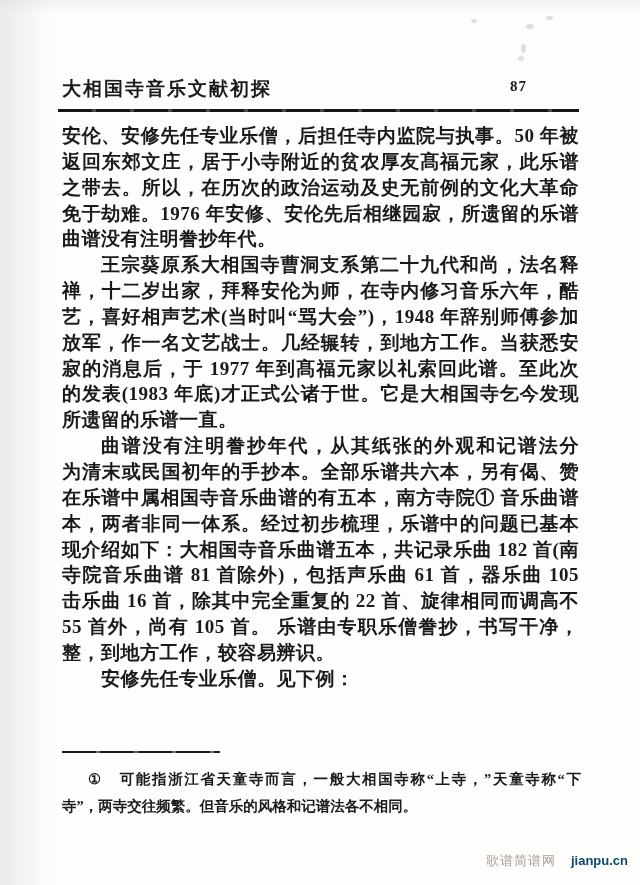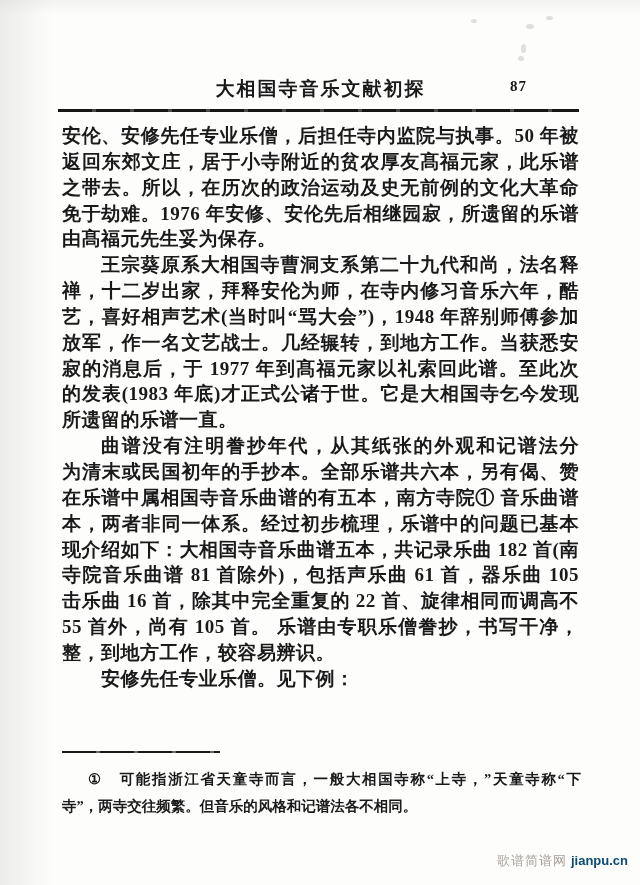--- a/index.html
+++ b/index.html
@@ -16,21 +16,21 @@
     background:linear-gradient(90deg, rgba(190,190,188,0.28), rgba(255,255,255,0));
     pointer-events:none;
   }
   .top-shade {
     position:absolute; left:0; top:0; width:640px; height:14px;
     background:linear-gradient(180deg, rgba(200,200,198,0.20), rgba(255,255,255,0));
     pointer-events:none;
   }
   .header {
     position:absolute; top:76px; left:62px; width:517px;
-    text-align:center;
+    text-align:left;
   }
   .title {
     font-size:19px; font-weight:700; letter-spacing:2px;
   }
   .page-number {
     position:absolute; right:52px; top:2px;
     font-size:15px; font-weight:700; letter-spacing:1px;
   }
   .header-rule {
     position:absolute; top:109px; left:58px; width:521px; height:3px;
@@ -55,21 +55,21 @@
     position:absolute; top:766px; left:62px; width:519px;
     font-size:14.5px; font-weight:700; line-height:27px;
   }
   .fn-line1 { padding-left:26px; text-align:justify; text-align-last:justify; height:27px; overflow:hidden; }
   .fn-marker { margin-right:17px; }
   .fn-line2 { text-align:left; height:27px; overflow:hidden; }
   .watermark {
     position:absolute; top:852px; right:12px;
     font-size:13px; white-space:nowrap;
   }
-  .wm-name { color:#a9a099; font-weight:400; letter-spacing:1px; margin-right:4px; }
+  .wm-name { color:#a9a099; font-weight:400; letter-spacing:1px; margin-right:15px; }
   .wm-url { color:#0c4a6e; font-family:"Liberation Sans", sans-serif; font-weight:700; }
   .speck { position:absolute; background:#9a9a98; border-radius:50%; opacity:0.3; pointer-events:none; }
   .sp1 { left:471px; top:19px; width:6px; height:4px; }
   .sp2 { left:526px; top:24px; width:8px; height:5px; }
   .sp3 { left:546px; top:16px; width:7px; height:4px; }
   .sp4 { left:521px; top:44px; width:5px; height:9px; }
   .sp5 { left:518px; top:56px; width:6px; height:5px; }
 </style>
 </head>
 <body>
@@ -88,21 +88,21 @@
     <span class="title">大相国寺音乐文献初探</span>
     <span class="page-number">87</span>
   </div>
   <div class="header-rule"></div>
 
   <div class="body-text">
     <div class="ln">安伦、安修先任专业乐僧，后担任寺内监院与执事。50 年被迫再</div>
     <div class="ln">返回东郊文庄，居于小寺附近的贫农厚友髙福元家，此乐谱也随</div>
     <div class="ln">之带去。所以，在历次的政治运动及史无前例的文化大革命中才</div>
     <div class="ln">免于劫难。1976 年安修、安伦先后相继园寂，所遗留的乐谱一直</div>
-    <div class="ln end">由髙福元先生妥为保存。</div>
+    <div class="ln end">曲谱没有注明誊抄年代。</div>
     <div class="ln ind">王宗葵原系大相国寺曹洞支系第二十九代和尚，法名释佛</div>
     <div class="ln">禅，十二岁出家，拜释安伦为师，在寺内修习音乐六年，酷爱文</div>
     <div class="ln">艺，喜好相声艺术(当时叫“骂大会”)，1948 年辞别师傅参加解</div>
     <div class="ln">放军，作一名文艺战士。几经辗转，到地方工作。当获悉安伦园</div>
     <div class="ln">寂的消息后，于 1977 年到髙福元家以礼索回此谱。至此次文章</div>
     <div class="ln">的发表(1983 年底)才正式公诸于世。它是大相国寺乞今发现唯</div>
     <div class="ln end">所遗留的乐谱一直。</div>
     <div class="ln ind">曲谱没有注明誊抄年代，从其纸张的外观和记谱法分析，应</div>
     <div class="ln">为清末或民国初年的手抄本。全部乐谱共六本，另有偈、赞两本，</div>
     <div class="ln">在乐谱中属相国寺音乐曲谱的有五本，南方寺院① 音乐曲谱一</div>

